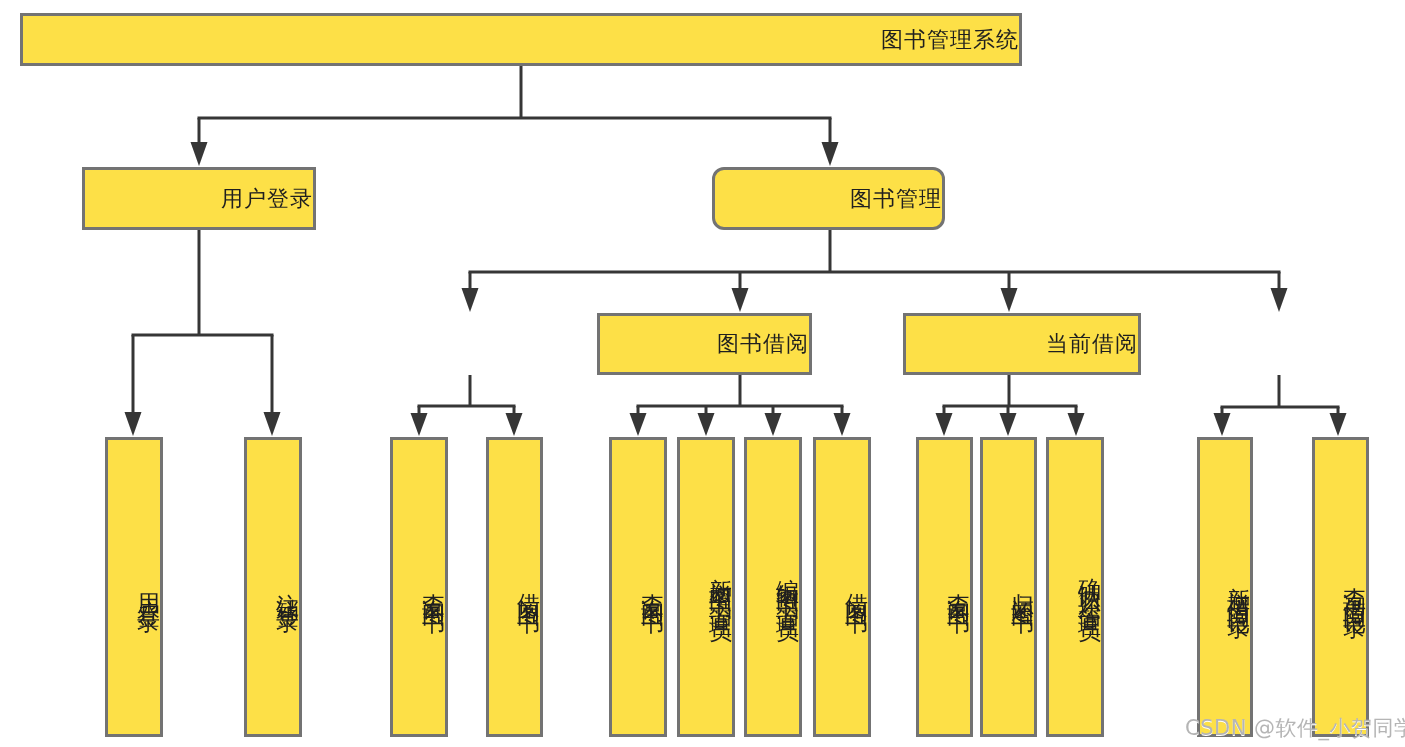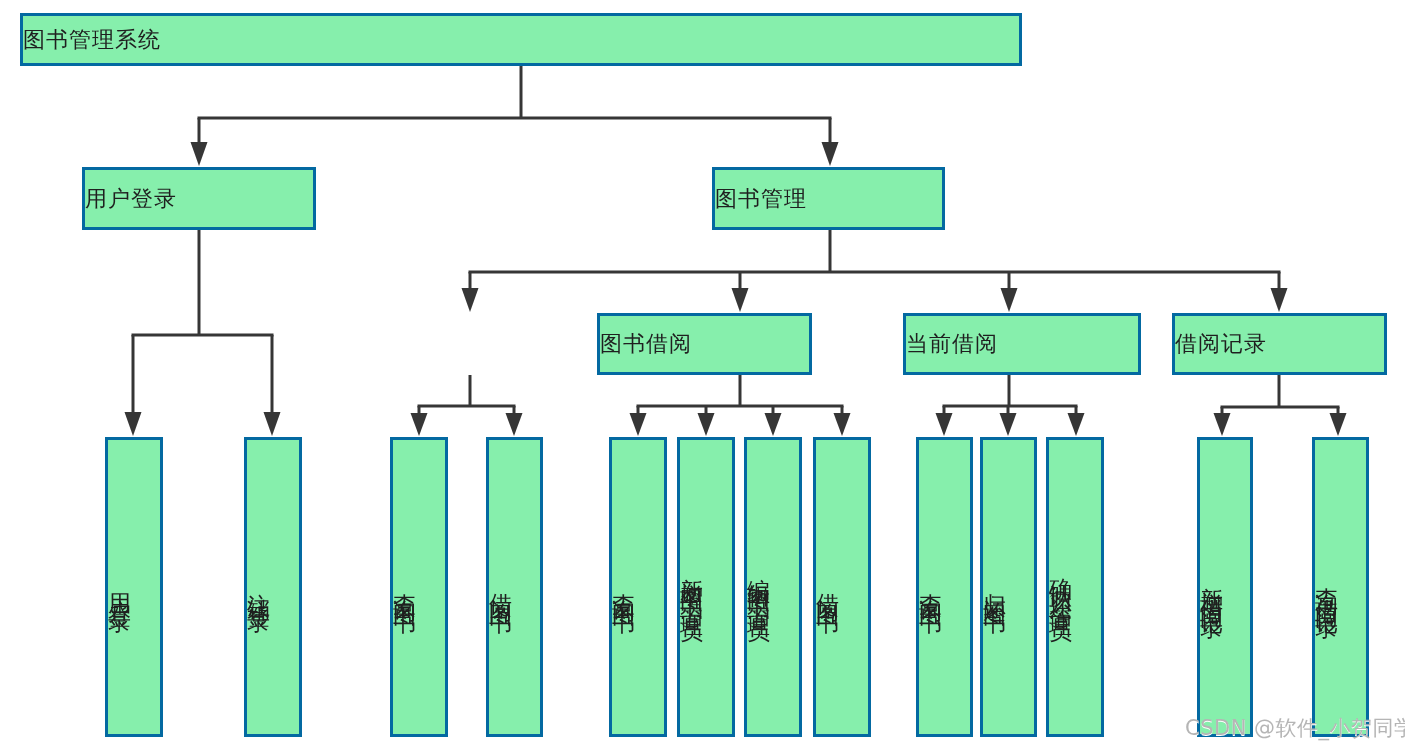--- a/index.html
+++ b/index.html
@@ -8,41 +8,41 @@
     width: 1405px;
     height: 747px;
     background: #ffffff;
     overflow: hidden;
     font-family: "DejaVu Sans", "Liberation Sans", sans-serif;
   }
   svg.wires { position: absolute; left: 0; top: 0; z-index: 1; }
   .node {
     position: absolute;
     box-sizing: border-box;
-    background: #86efac;
-    border: 3px solid #0369a1;
+    background: #fde047;
+    border: 3px solid #737373;
     color: #1f1f1f;
     display: flex;
     align-items: center;
-    justify-content: flex-start;
+    justify-content: flex-end;
     z-index: 2;
   }
   .hbox { font-size: 22px; letter-spacing: 1px; }
   .vbox { font-size: 23px; }
   .vbox .vtext {
     writing-mode: vertical-rl;
     text-orientation: mixed;
     letter-spacing: 6px;
     line-height: 1;
     white-space: nowrap;
   }
   
   .n-root   { left: 20px;   top: 13px;  width: 1002px; height: 53px; }
   .n-login  { left: 82px;   top: 167px; width: 234px;  height: 63px; }
-  .n-manage { left: 712px;  top: 167px; width: 233px;  height: 63px; }
+  .n-manage { left: 712px;  top: 167px; width: 233px;  height: 63px; border-radius: 12px; }
   .n-newbook { left: 363px;  top: 313px; width: 215px; height: 62px; }
   .n-borrow  { left: 597px;  top: 313px; width: 215px; height: 62px; }
   .n-current { left: 903px;  top: 313px; width: 238px; height: 62px; }
   .n-records { left: 1172px; top: 313px; width: 215px; height: 62px; }
   .vbox { top: 437px; height: 300px; }
   .c-user-login     { left: 105px;  width: 58px; }
   .c-logout         { left: 244px;  width: 58px; }
   .c-query-book-1   { left: 390px;  width: 58px; }
   .c-borrow-book-1  { left: 486px;  width: 57px; }
   .c-query-book-2   { left: 609px;  width: 58px; }
@@ -147,23 +147,20 @@
   <div class="node hbox n-manage">
     <span>图书管理</span>
   </div>
 
   <div class="node hbox n-borrow">
     <span>图书借阅</span>
   </div>
   <div class="node hbox n-current">
     <span>当前借阅</span>
   </div>
-  <div class="node hbox n-records">
-    <span>借阅记录</span>
-  </div>
 
   <div class="node vbox c-user-login">
     <span class="vtext">用户登录</span>
   </div>
   <div class="node vbox c-logout">
     <span class="vtext">注销登录</span>
   </div>
   <div class="node vbox c-query-book-1">
     <span class="vtext">查询图书</span>
   </div>

